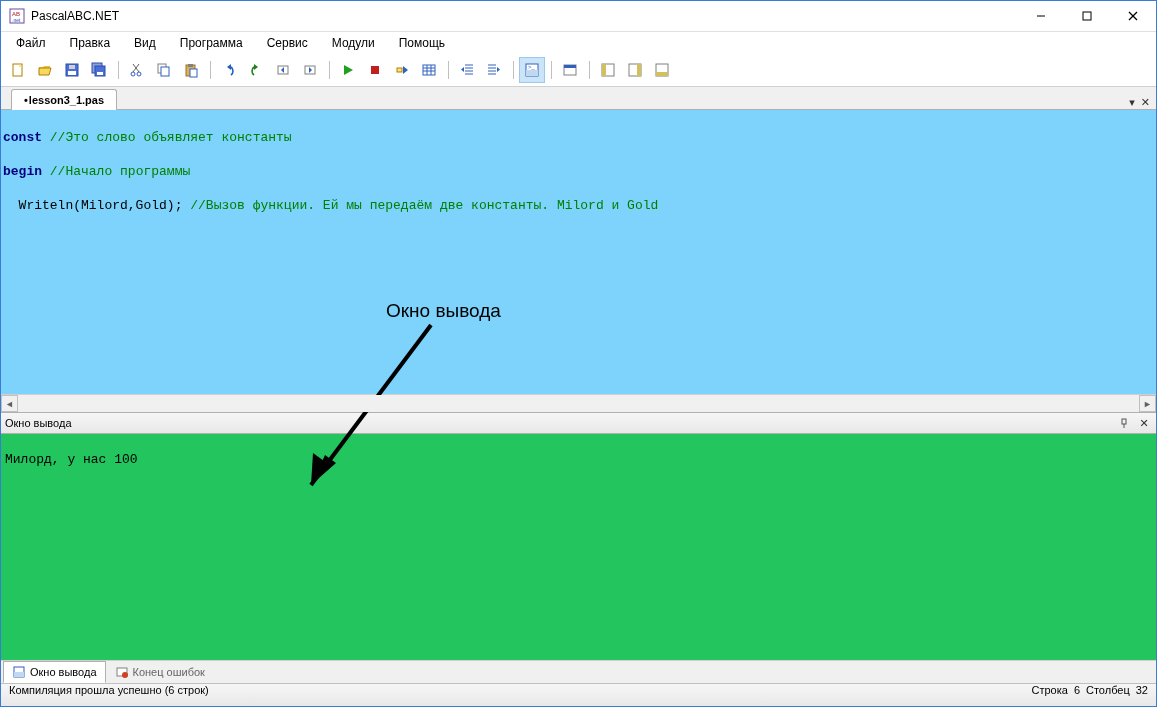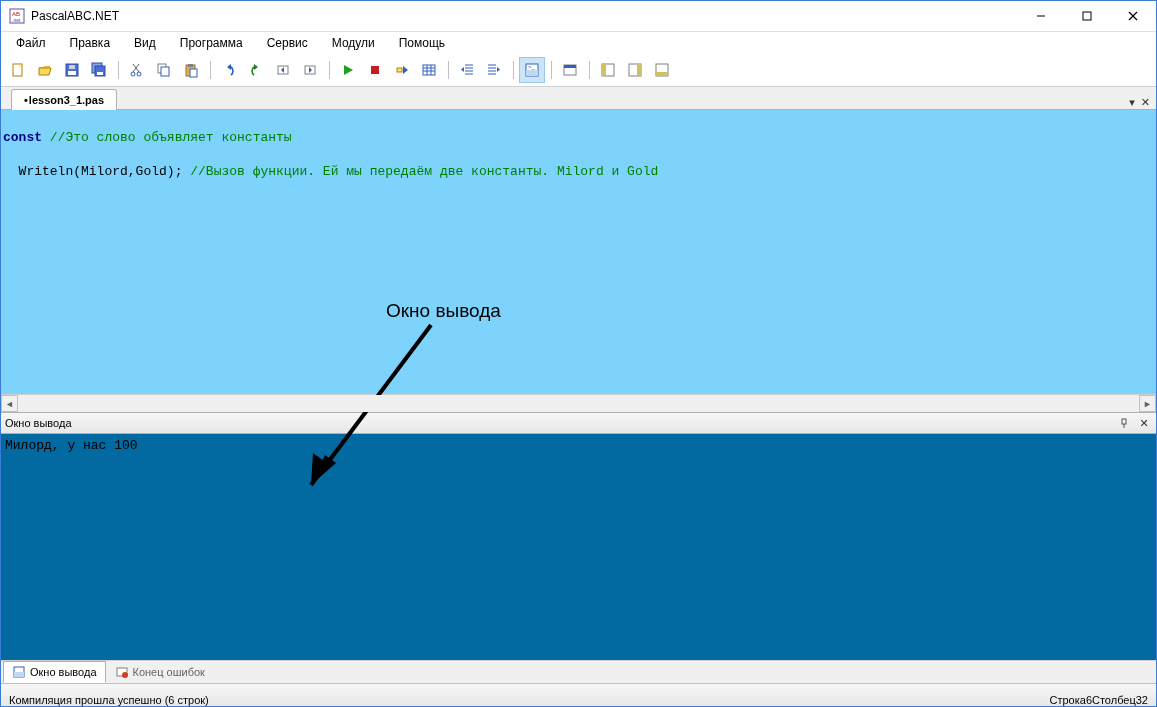--- a/index.html
+++ b/index.html
@@ -26,28 +26,28 @@
   .kw{color:#000080;font-weight:bold}
   .cm{color:#008000}
   .str{color:#0000ff}
   .cursor{display:inline-block;width:1px;height:14px;background:#000;vertical-align:text-bottom;margin-left:2px}
   .hscroll{height:17px;background:#f0f0f0;border-top:1px solid #d0d0d0;display:flex;align-items:center}
   .hscroll .arrow{width:17px;height:17px;background:#f0f0f0;border:1px solid #c0c0c0;box-sizing:border-box;display:flex;align-items:center;justify-content:center;font-size:9px;color:#606060}
   .hscroll .track{flex:1;height:17px;background:#f0f0f0;position:relative}
   .output-header{height:20px;background:linear-gradient(#f6f6f6,#e8e8e8);border-top:1px solid #b0b0b0;border-bottom:1px solid #b0b0b0;display:flex;align-items:center;padding:0 4px;font-size:11px}
   .output-header .title{flex:1}
   .output-header .hbtn{width:16px;height:16px;display:flex;align-items:center;justify-content:center;font-size:11px;color:#333;margin-left:4px}
-  .output-body{flex:1;background:#0369a1;padding:4px 4px;font-family:"Courier New",monospace;font-size:13px;overflow:auto;min-height:0}
+  .output-body{flex:1;background:#22c55e;padding:18px 4px;font-family:"Courier New",monospace;font-size:13px;overflow:auto;min-height:0}
   .bottom-tabs{height:22px;background:#f0f0f0;border-top:1px solid #d0d0d0;display:flex;align-items:center;padding:0 2px}
   .bottom-tabs .btab{height:20px;padding:0 8px;display:flex;align-items:center;gap:4px;font-size:11px;border:1px solid transparent;color:#666}
   .bottom-tabs .btab.active{background:#fff;border:1px solid #b0b0b0;border-bottom-color:#fff;color:#000}
   .bottom-tabs .btab .bicon{width:14px;height:14px;display:flex;align-items:center;justify-content:center}
-  .statusbar{height:22px;background:linear-gradient(#f6f6f6,#e8e8e8);border-top:1px solid #c0c0c0;display:flex;align-items:flex-end;padding:0 8px;font-size:11px}
+  .statusbar{height:22px;background:linear-gradient(#f6f6f6,#e8e8e8);border-top:1px solid #c0c0c0;display:flex;align-items:flex-start;padding:0 8px;font-size:11px}
   .statusbar .left{flex:1}
-  .statusbar .right{display:flex;gap:0}
+  .statusbar .right{display:flex;gap:6px}
   .annotation{position:absolute;left:290px;top:175px;pointer-events:none}
   .annotation-text{position:absolute;left:385px;top:190px;font-size:19px;font-family:"Segoe UI",sans-serif;pointer-events:none}
   svg{display:block}
 </style>
 </head>
 <body>
 
 <div class="window">
 
   <div class="titlebar">
@@ -251,20 +251,21 @@
     </div>
     <div class="tab-ctrl">
       <span>▾</span>
       <span>✕</span>
     </div>
   </div>
 
   <div class="editor-area">
     <div class="editor">
 <span class="line"><span class="kw">const</span><span class="cm"> //Это слово объявляет константы</span></span>
+<span class="line"><span class="kw">begin</span><span class="cm"> //Начало программы</span></span>
 <span class="line"><span>  Writeln(Milord,Gold); </span><span class="cm">//Вызов функции. Ей мы передаём две константы. Milord и Gold</span></span>
     </div>
 
     <div class="annotation-text">Окно вывода</div>
     <svg class="annotation" width="200" height="220">
       <line x1="140" y1="40" x2="20" y2="200" stroke="#000" stroke-width="4"></line>
       <polygon points="20,200 45,178 34,170" fill="#000"></polygon>
       <polygon points="20,200 22,168 33,176" fill="#000"></polygon>
     </svg>
     <div class="hscroll">

